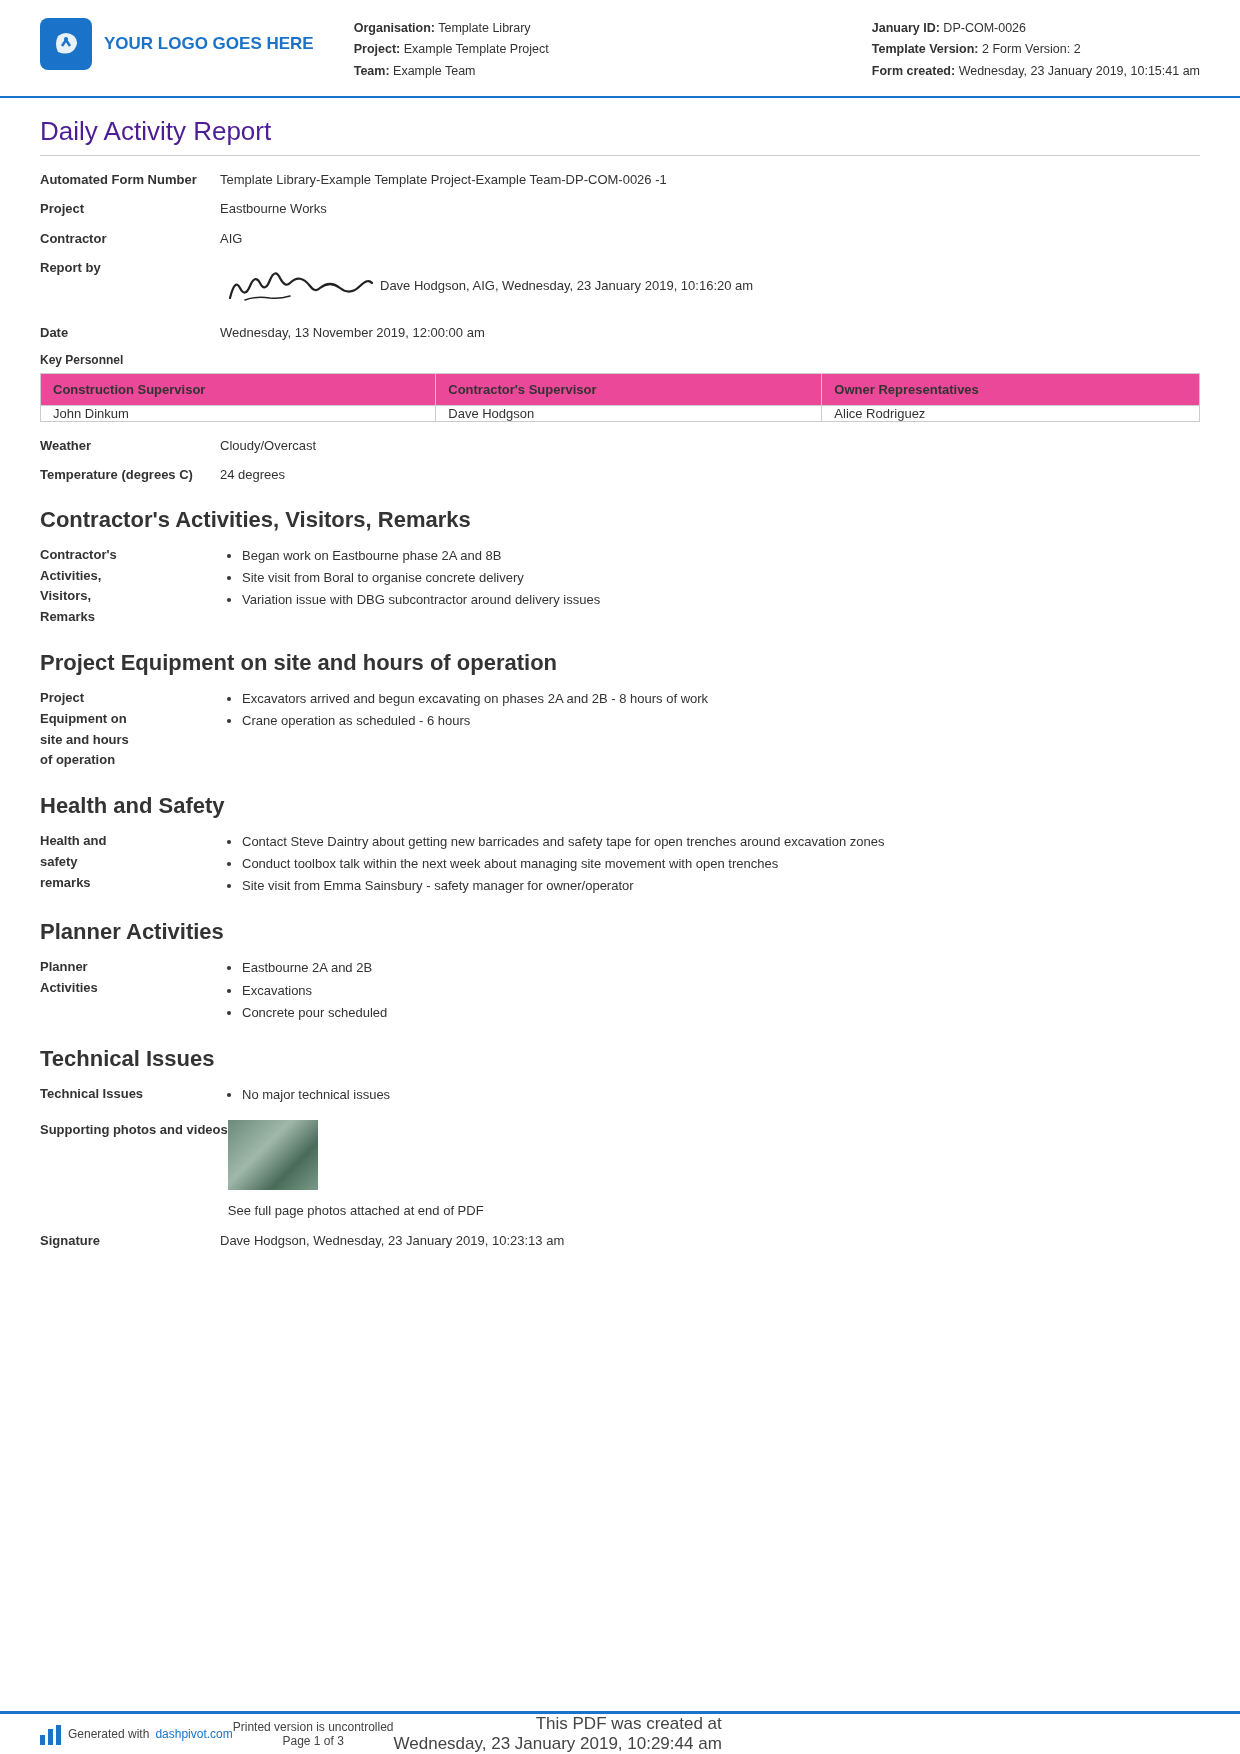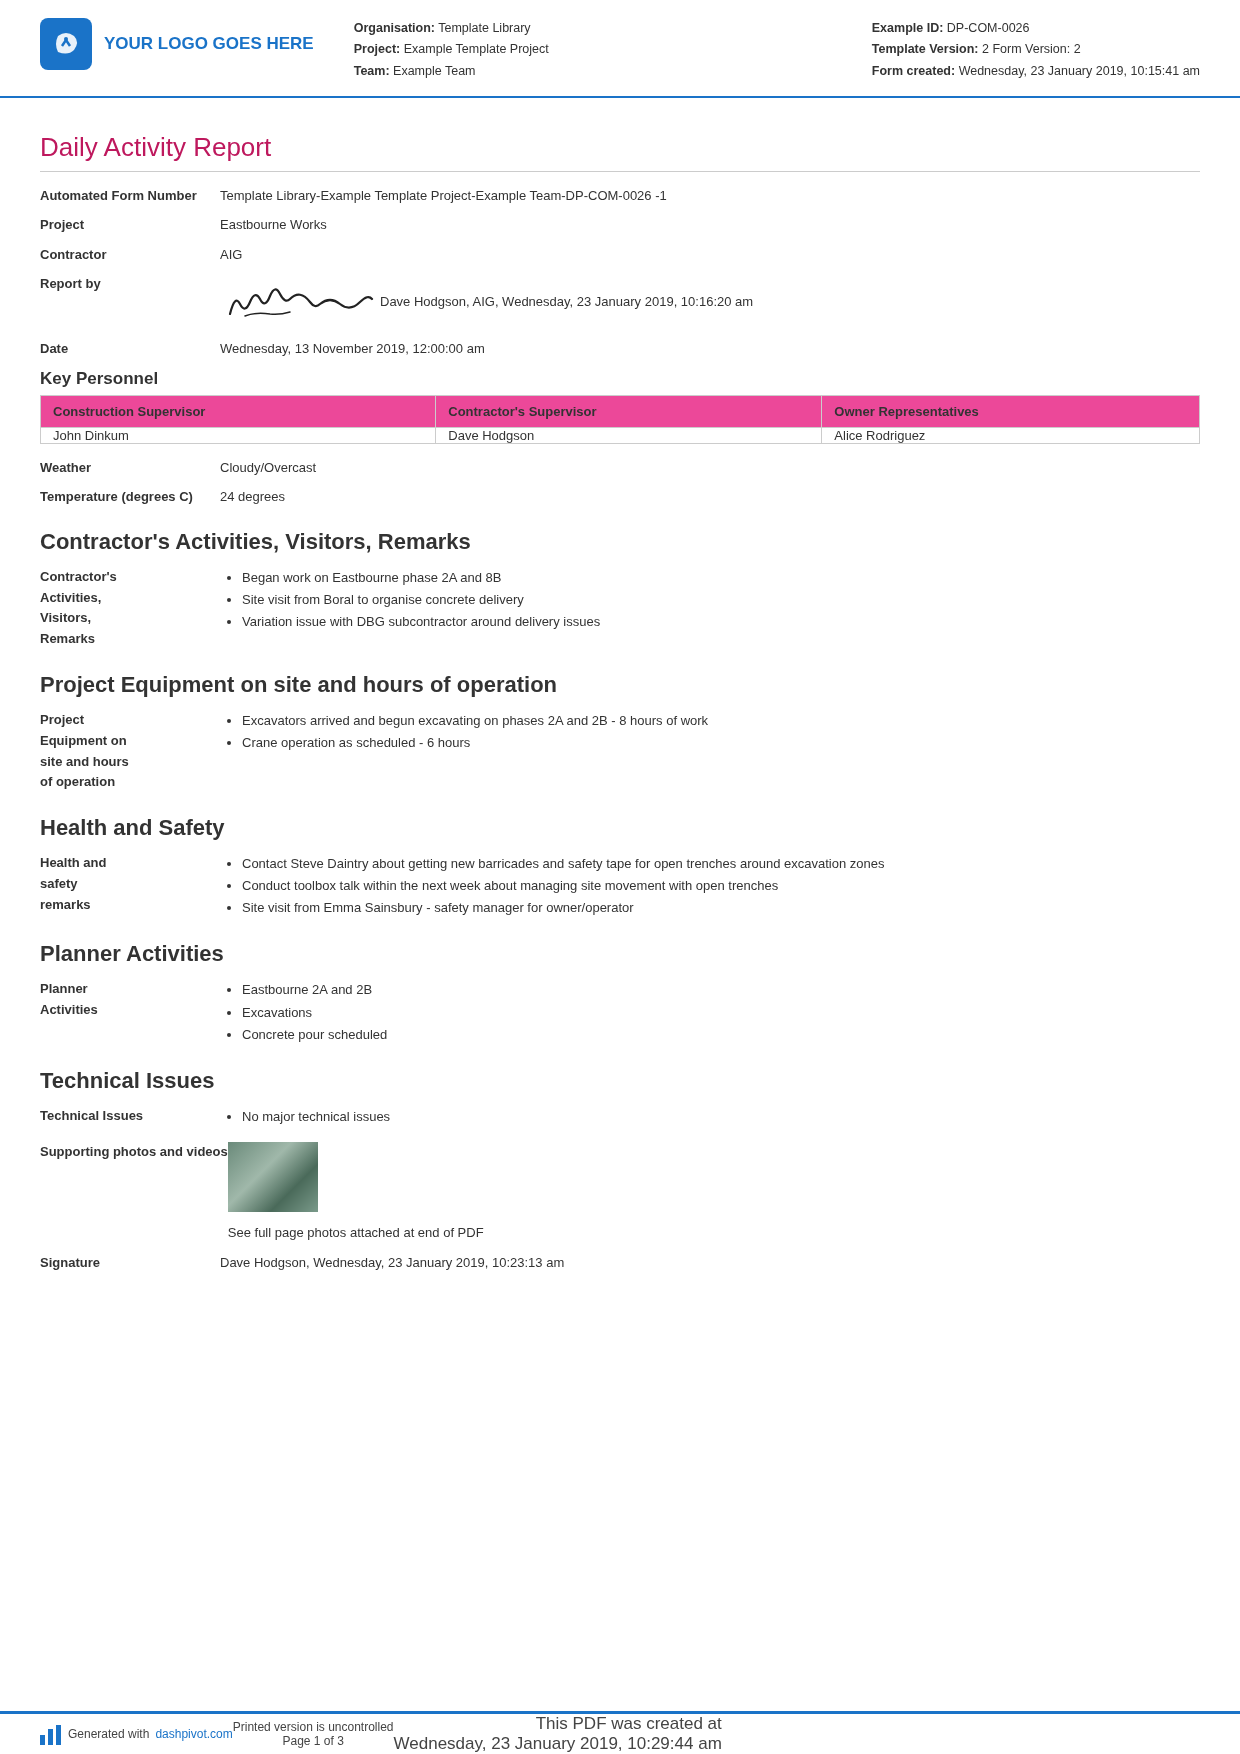--- a/index.html
+++ b/index.html
@@ -70,25 +70,24 @@
       font-weight: bold;
     }
     
     .content {
       padding: 18px 40px 10px 40px;
       flex: 1;
     }
     .report-title {
       font-size: 26px;
       font-weight: normal;
-      color: #be185d;
+      color: #4c1d95;
       margin-bottom: 14px;
       border-bottom: 1px solid #ccc;
       padding-bottom: 8px;
-      margin-top: 16px;
     }
     .field-row {
       display: flex;
       margin-bottom: 10px;
       align-items: flex-start;
     }
     .field-label {
       font-weight: bold;
       min-width: 180px;
       font-size: 13px;
@@ -99,21 +98,21 @@
       line-height: 1.5;
       flex: 1;
     }
     .signature-area {
       display: flex;
       align-items: center;
     }
     
     .section-label {
       font-weight: bold;
-      font-size: 17px;
+      font-size: 12px;
       margin-bottom: 6px;
     }
     .personnel-table {
       width: 100%;
       border-collapse: collapse;
       margin-bottom: 14px;
       font-size: 13px;
     }
     .personnel-table th {
       background: #ec4899;
@@ -232,21 +231,21 @@
         <span>Example Template Project</span>
       </div>
       <div>
         <span class="label">Team:</span>
         <span>Example Team</span>
       </div>
     </div>
 
     <div class="header-meta-right">
       <div>
-        <span class="label">Example ID:</span>
+        <span class="label">January ID:</span>
         <span>DP-COM-0026</span>
       </div>
       <div>
         <span class="label">Template Version:</span>
         <span>2 Form Version: 2</span>
       </div>
       <div>
         <span class="label">Form created:</span>
         <span>Wednesday, 23 January 2019, 10:15:41 am</span>
       </div>

